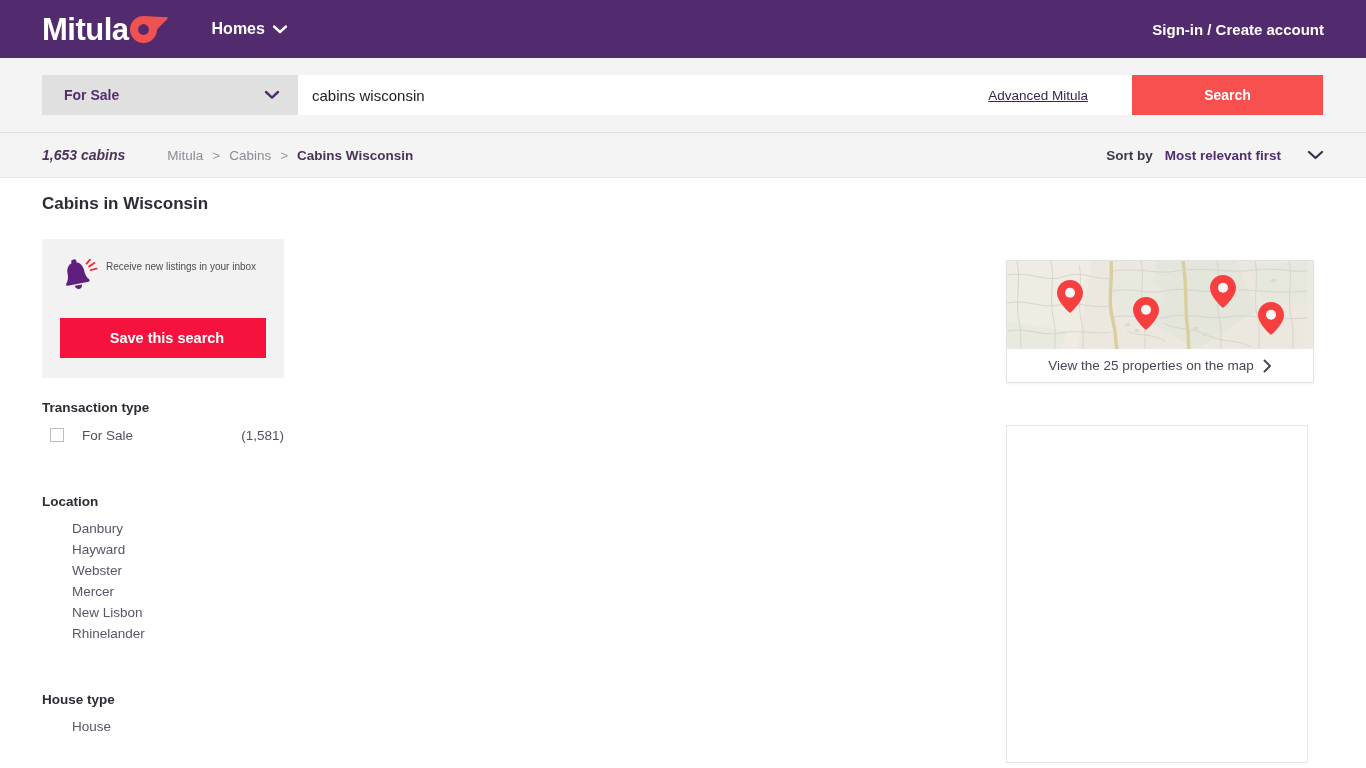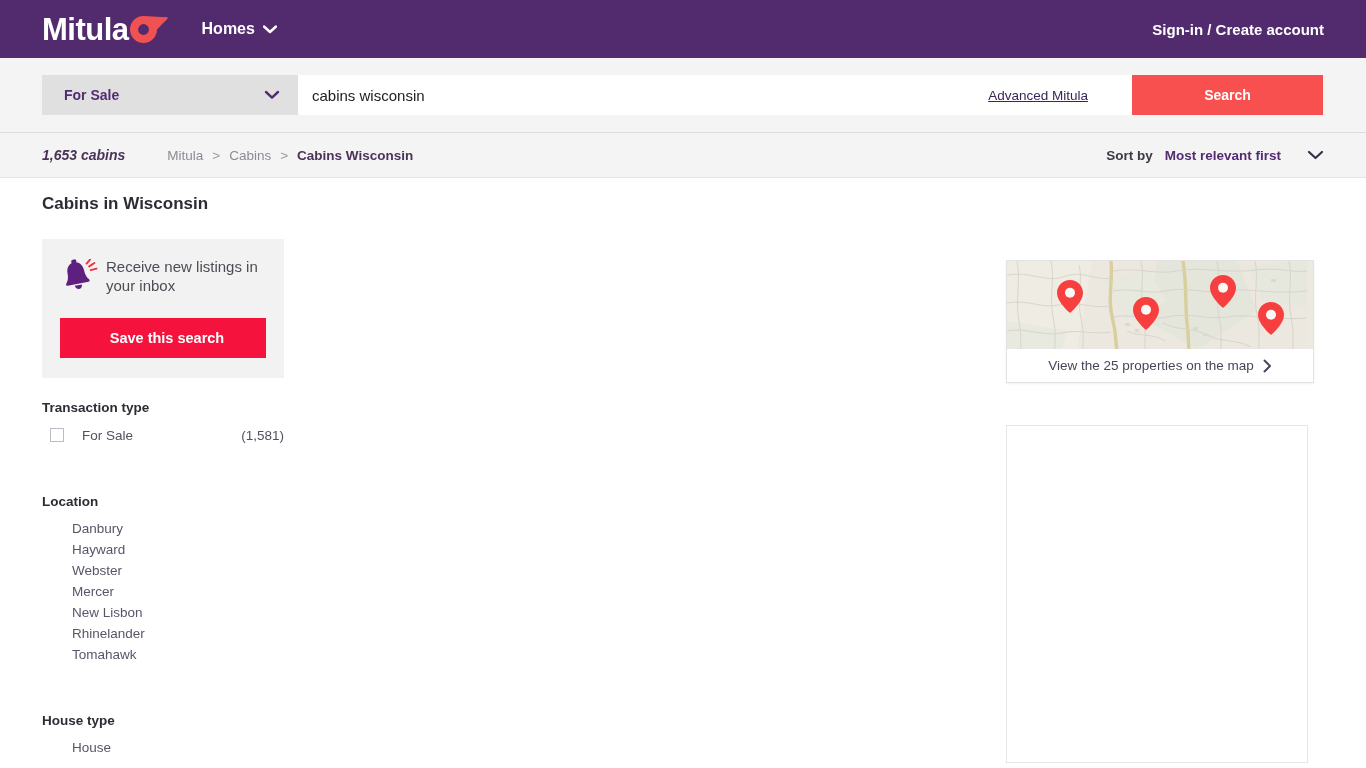--- a/index.html
+++ b/index.html
@@ -27,21 +27,21 @@
     letter-spacing: -0.5px;
     line-height: 1;
   }
   .logo-mark {
     width: 38px; height: 27px;
     margin-left: 1px;
     position: relative;
     display: inline-block;
   }
   .nav-homes {
-    margin-left: 34px;
+    margin-left: 44px;
     color: #ffffff;
     font-size: 16px;
     font-weight: bold;
     display: flex;
     align-items: center;
     cursor: pointer;
   }
   .nav-homes .chev { margin-left: 8px; display: inline-flex; }
   .signin {
     position: absolute;
@@ -167,21 +167,21 @@
   }
   .alert-box {
     background: #f2f2f2;
     padding: 18px 18px 20px 18px;
     width: 242px;
   }
   .alert-top { display: flex; align-items: flex-start; }
   .bell-icon { width: 38px; flex: 0 0 38px; margin-top: 2px; }
   .alert-text {
     color: #4c4c55;
-    font-size: 15px;
+    font-size: 10px;
     line-height: 19px;
     margin-left: 8px;
   }
   .save-btn {
     display: block;
     width: 206px;
     margin: 19px auto 0 auto;
     height: 40px;
     background: #F5133E;
     color: #ffffff;
@@ -375,21 +375,20 @@
     <div class="gap-lg"></div>
 
     <div class="filter-title">Location</div>
     <div class="link-list">
       <a class="link-item">Danbury</a>
       <a class="link-item">Hayward</a>
       <a class="link-item">Webster</a>
       <a class="link-item">Mercer</a>
       <a class="link-item">New Lisbon</a>
       <a class="link-item">Rhinelander</a>
-      <a class="link-item">Tomahawk</a>
     </div>
 
     <div class="gap-lg"></div>
 
     <div class="filter-title">House type</div>
     <div class="link-list">
       <a class="link-item">House</a>
 
     </div>
   </aside>

